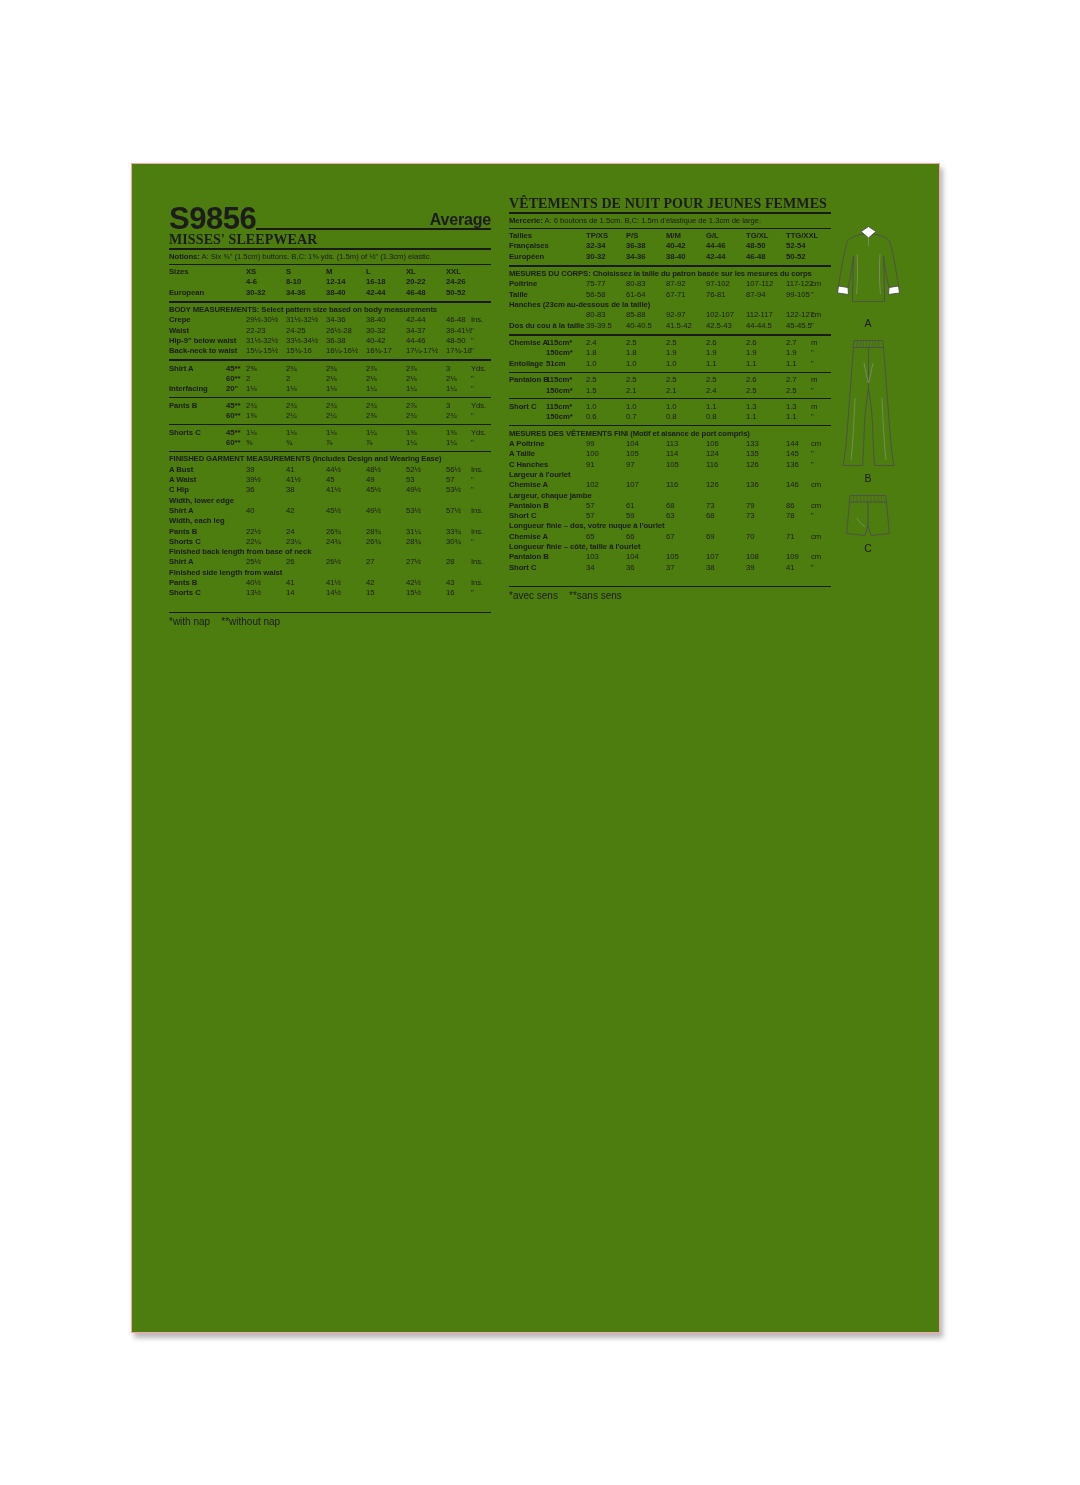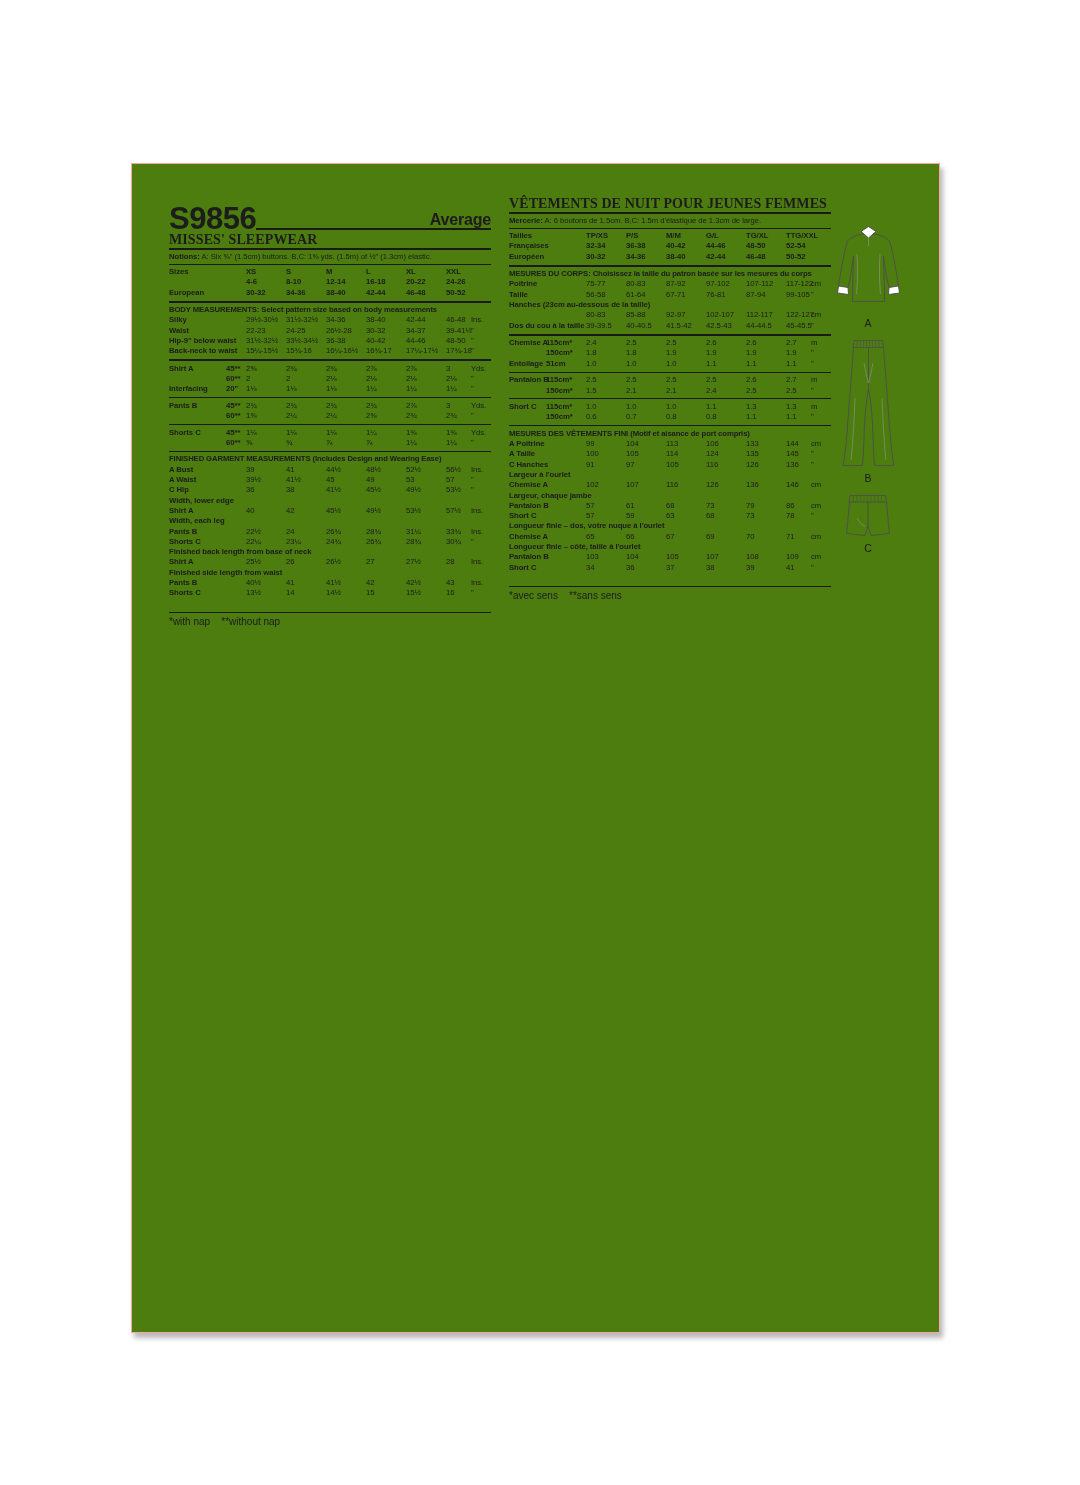--- a/index.html
+++ b/index.html
@@ -102,21 +102,21 @@
           <span class="val">34-36</span>
           <span class="val">38-40</span>
           <span class="val">42-44</span>
           <span class="val">46-48</span>
           <span class="val">50-52</span>
           <span class="unit"></span>
         </div>
         <div class="rule r2"></div>
         <div class="trow head full">BODY MEASUREMENTS: Select pattern size based on body measurements</div>
         <div class="trow">
-          <span class="lbl">Silky</span>
+          <span class="lbl">Crepe</span>
           <span class="sub"></span>
           <span class="val">29½-30½</span>
           <span class="val">31½-32½</span>
           <span class="val">34-36</span>
           <span class="val">38-40</span>
           <span class="val">42-44</span>
           <span class="val">46-48</span>
           <span class="unit">Ins.</span>
         </div>
         <div class="trow">

